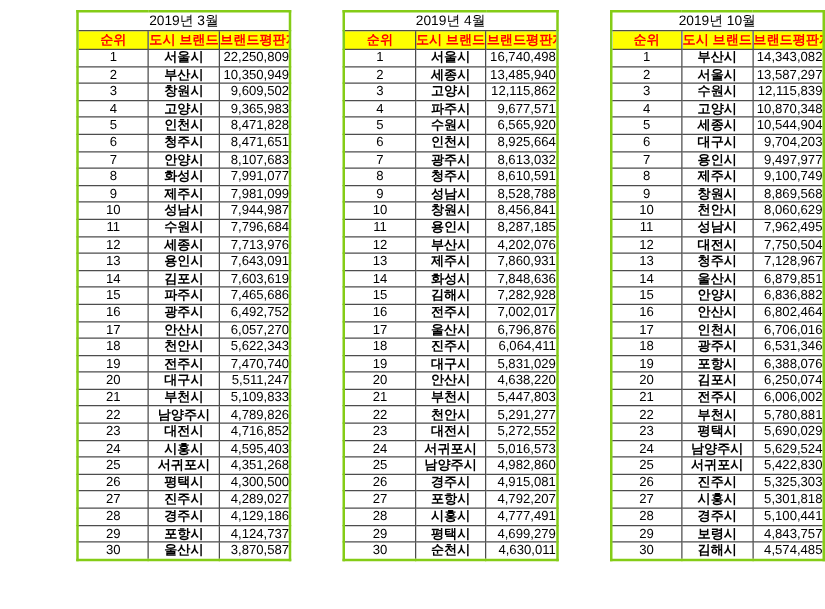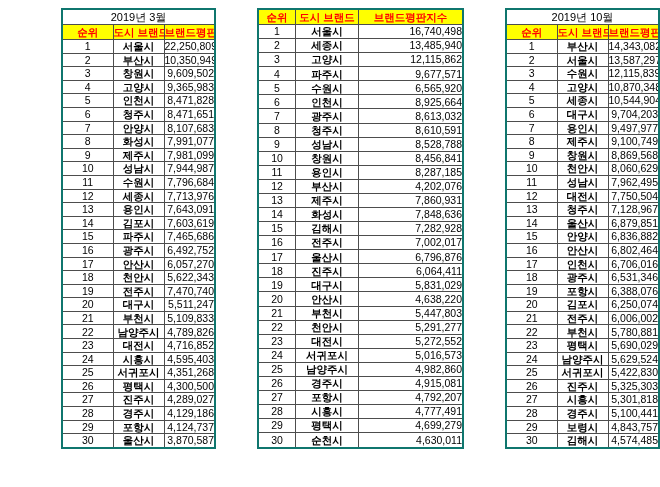--- a/index.html
+++ b/index.html
@@ -13,21 +13,21 @@
   .wrap {
     box-sizing: border-box;
     padding: 8px 0 0 25px;
     display: flex;
     gap: 5px;
   }
   table.rank-table {
     border-collapse: collapse;
     table-layout: fixed;
     width: 246px;
-    border: 2px solid #0f766e;
+    border: 2px solid #84cc16;
     margin-left: 36px;
   }
   .rank-table th, .rank-table td {
     border: 1px solid #4d4d4d;
     padding: 0;
     font-size: 10.5px;
     line-height: 1;
     overflow: hidden;
     white-space: nowrap;
   }
@@ -217,20 +217,23 @@
         <tr>
           <td class="c-rank">30</td>
           <td class="c-city">울산시</td>
           <td class="c-index">3,870,587</td>
         </tr>
       </tbody>
   </table>
 
   <table class="rank-table">
     <thead>
+      <tr class="title-row">
+        <th colspan="3">2019년 4월</th>
+      </tr>
       <tr class="head-row">
         <th class="c-rank">순위</th>
         <th class="c-city">도시 브랜드</th>
         <th class="c-index">브랜드평판지수</th>
       </tr>
     </thead>
     <tbody>
         <tr>
           <td class="c-rank">1</td>
           <td class="c-city">서울시</td>

